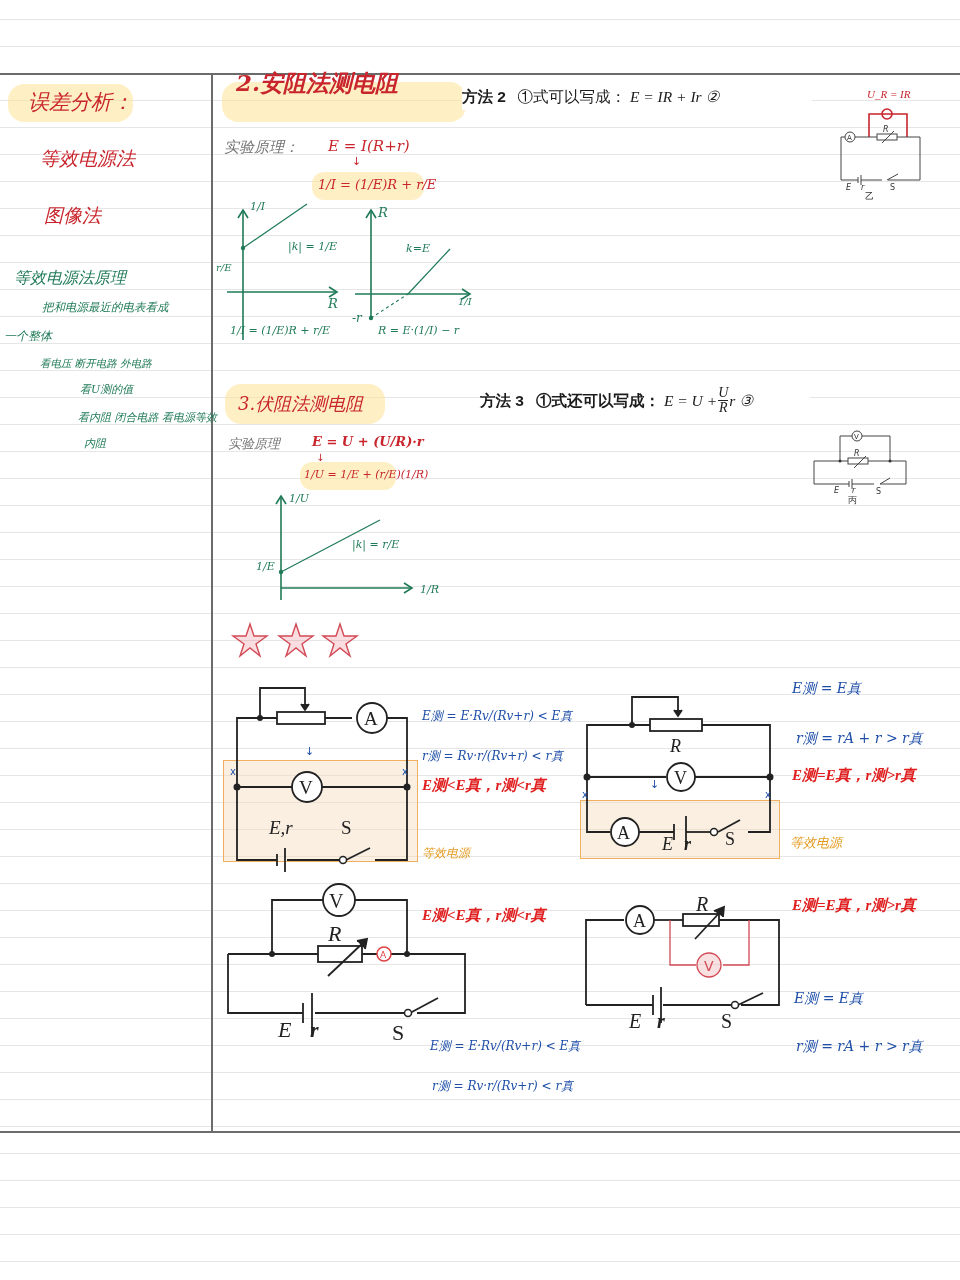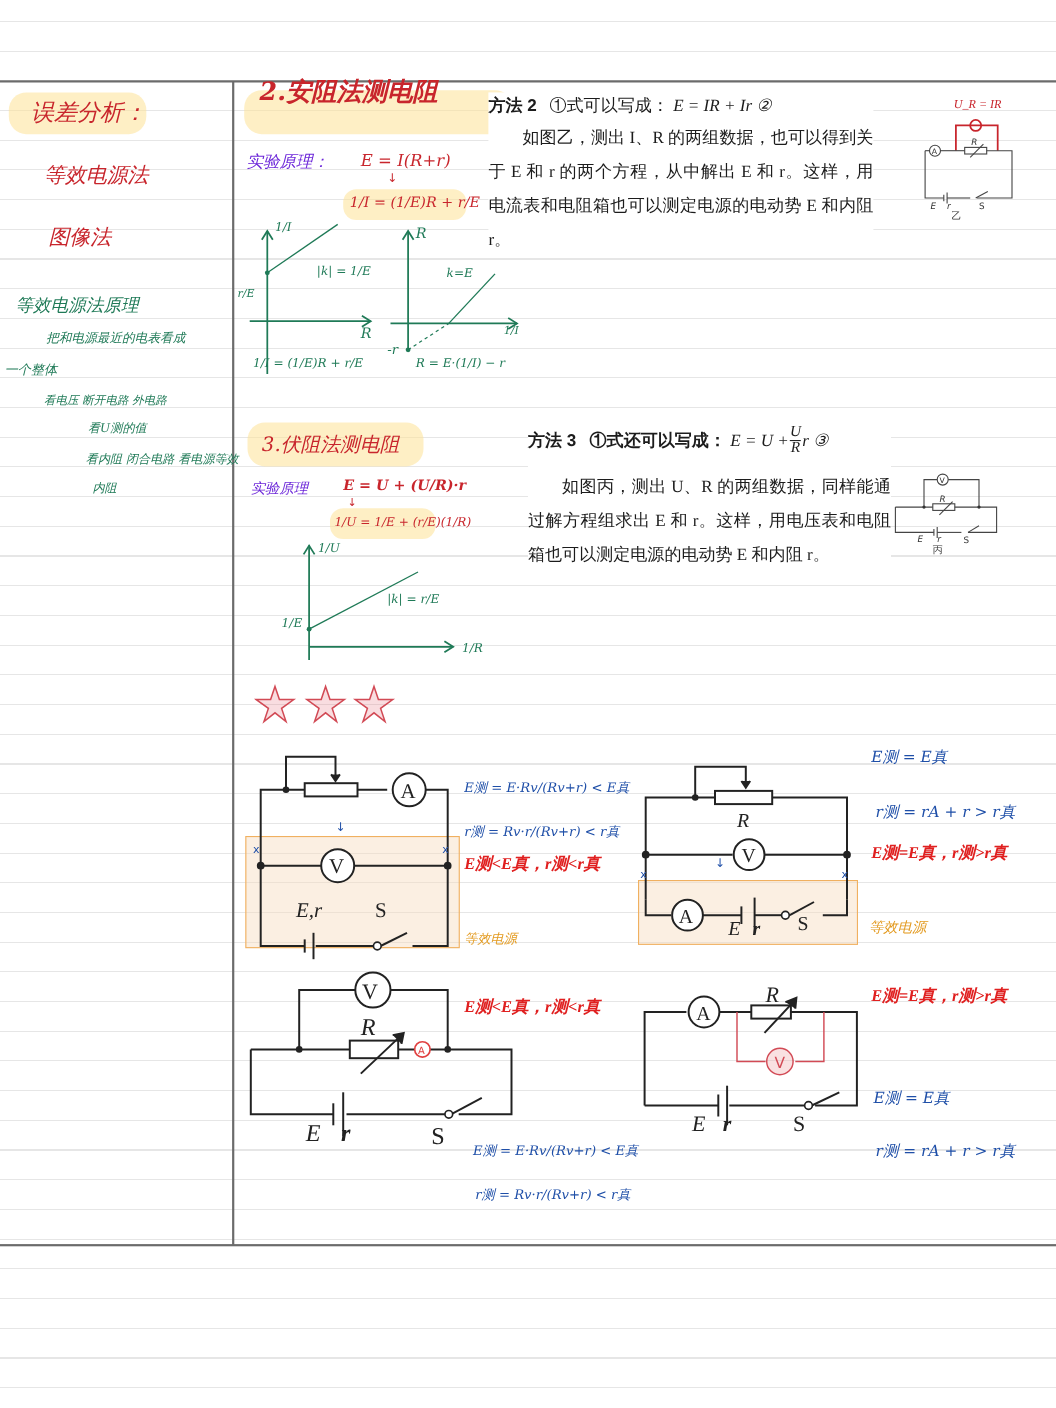--- a/index.html
+++ b/index.html
@@ -11,21 +11,21 @@
   }
   .frame-top { position: absolute; left: 0; width: 960px; top: 73px; height: 2px; background: #6b6b6b; }
   .frame-bottom { position: absolute; left: 0; width: 960px; top: 1131px; height: 2px; background: #6b6b6b; }
   .frame-divider { position: absolute; left: 211px; top: 74px; width: 2px; height: 1058px; background: #6b6b6b; }
   .abs { position: absolute; }
   .hand { font-family: "DejaVu Serif", "Liberation Serif", serif; font-style: italic; }
   .red { color: #c8252c; }
   .green { color: #1f7a57; }
   .blue { color: #1f4fa8; }
   .orange { color: #e39a1f; }
-  .black { color: #6d28d9; }
+  .black { color: #737373; }
   .highlight {
     background: rgba(253, 226, 150, 0.55);
     border-radius: 16px;
   }
   .printed { font-family: "Liberation Serif", "DejaVu Serif", serif; color: #1c1c1c; }
   .printed .bold { font-weight: bold; font-family: "Liberation Sans", sans-serif; }
   .para { font-size: 15.5px; line-height: 31px; }
   .redbold { color: #e02020; font-weight: bold; font-family: "Liberation Serif", serif; font-style: italic; font-size: 15px; }
   svg { position: absolute; overflow: visible; }
   .fx { font-family: "Liberation Serif", serif; font-style: italic; }
@@ -88,27 +88,26 @@
     </g>
     <circle cx="21" cy="118" r="2.2" fill="#1f7a57"></circle>
   </svg>
   <div class="abs hand green" style="left:378px;top:205px;font-size:13px;">R</div>
   <div class="abs hand green" style="left:458px;top:296px;font-size:10px;">1/I</div>
   <div class="abs hand green" style="left:352px;top:311px;font-size:12px;">-r</div>
   <div class="abs hand green" style="left:406px;top:242px;font-size:11px;">k=E</div>
   <div class="abs hand green" style="left:378px;top:324px;font-size:11px;">R = E·(1/I) − r</div>
 </div>
 
-<div class="abs printed" style="left:444px;top:84px;width:350px;background:#fff;">
+<div class="abs printed" style="left:462px;top:84px;width:350px;background:#fff;">
   <div style="font-size:15.5px;line-height:26px;">
     <span class="bold">方法 2</span>
     &nbsp;&nbsp;<span>①式可以写成：</span>
     <span class="fx">E = IR + Ir ②</span>
   </div>
-  <div class="para" style="text-indent:2em;text-align:justify;">如图乙，测出 I、R 的两组数据，也可以得到关于 E 和 r 的两个方程，从中解出 E 和 r。这样，用电流表和电阻箱也可以测定电源的电动势 E 和内阻 r。</div>
 </div>
 <svg style="left:835px;top:86px;" width="90" height="115">
   <text x="32" y="12" font-size="11" fill="#c8252c" font-style="italic" font-family="Liberation Serif, serif">U_R = IR</text>
   <g stroke="#c8252c" stroke-width="1.6" fill="none">
     <polyline points="34,51 34,28 72,28 72,51"></polyline>
     <circle cx="52" cy="28" r="5"></circle>
   </g>
   <g stroke="#444" stroke-width="1" fill="none">
     <polyline points="6,51 10,51"></polyline>
       <circle cx="15" cy="51" r="5"></circle>
@@ -159,21 +158,20 @@
   <div style="font-size:15.5px;line-height:28px;display:flex;align-items:center;">
     <span class="bold">方法 3</span>
     <span style="margin-left:12px;font-weight:bold;">①式还可以写成：</span>
     <span class="fx" style="margin-left:4px;">E = U +</span>
     <span style="display:inline-flex;flex-direction:column;align-items:center;line-height:14px;font-size:14px;margin:0 1px;" class="fx">
       <span style="border-bottom:1px solid #222;">U</span>
       <span>R</span>
     </span>
     <span class="fx">r ③</span>
   </div>
-  <div class="para" style="text-indent:2em;text-align:justify;margin-top:12px;">如图丙，测出 U、R 的两组数据，同样能通过解方程组求出 E 和 r。这样，用电压表和电阻箱也可以测定电源的电动势 E 和内阻 r。</div>
 </div>
 <svg style="left:810px;top:428px;" width="100" height="80">
   <g stroke="#444" stroke-width="1" fill="none">
     <polyline points="30,33 30,8 42,8"></polyline>
       <circle cx="47" cy="8" r="5"></circle>
       <polyline points="52,8 80,8 80,33"></polyline>
     <polyline points="4,33 38,33"></polyline>
       <rect x="38" y="30" width="20" height="6"></rect>
       <polyline points="58,33 96,33 96,56 70,56"></polyline>
     <line x1="70" y1="56" x2="80" y2="50"></line>

